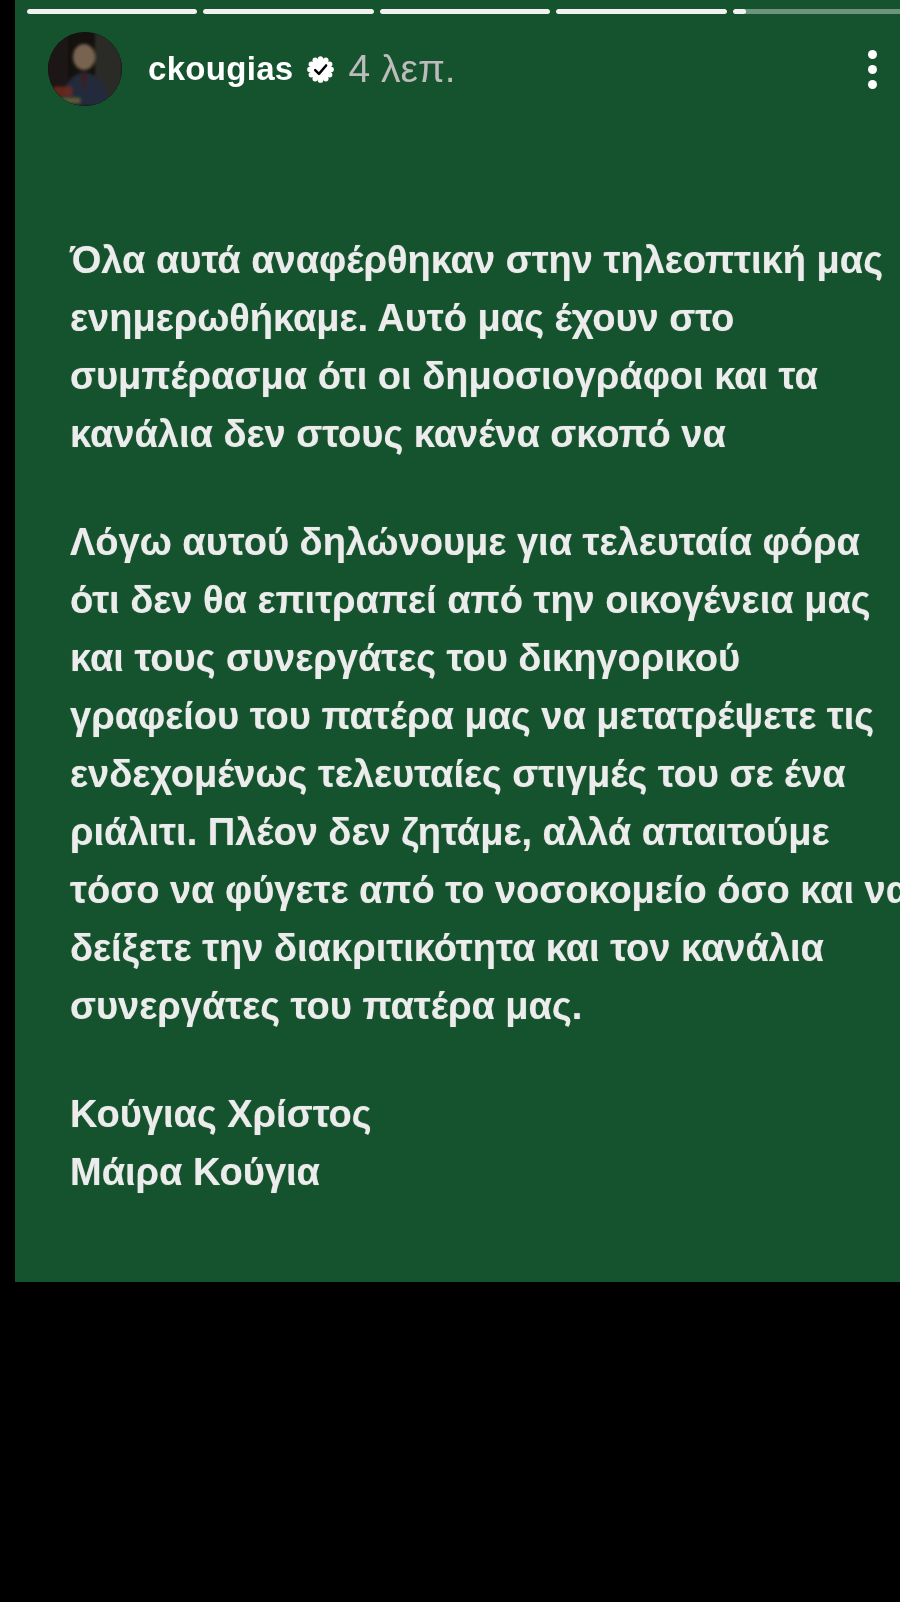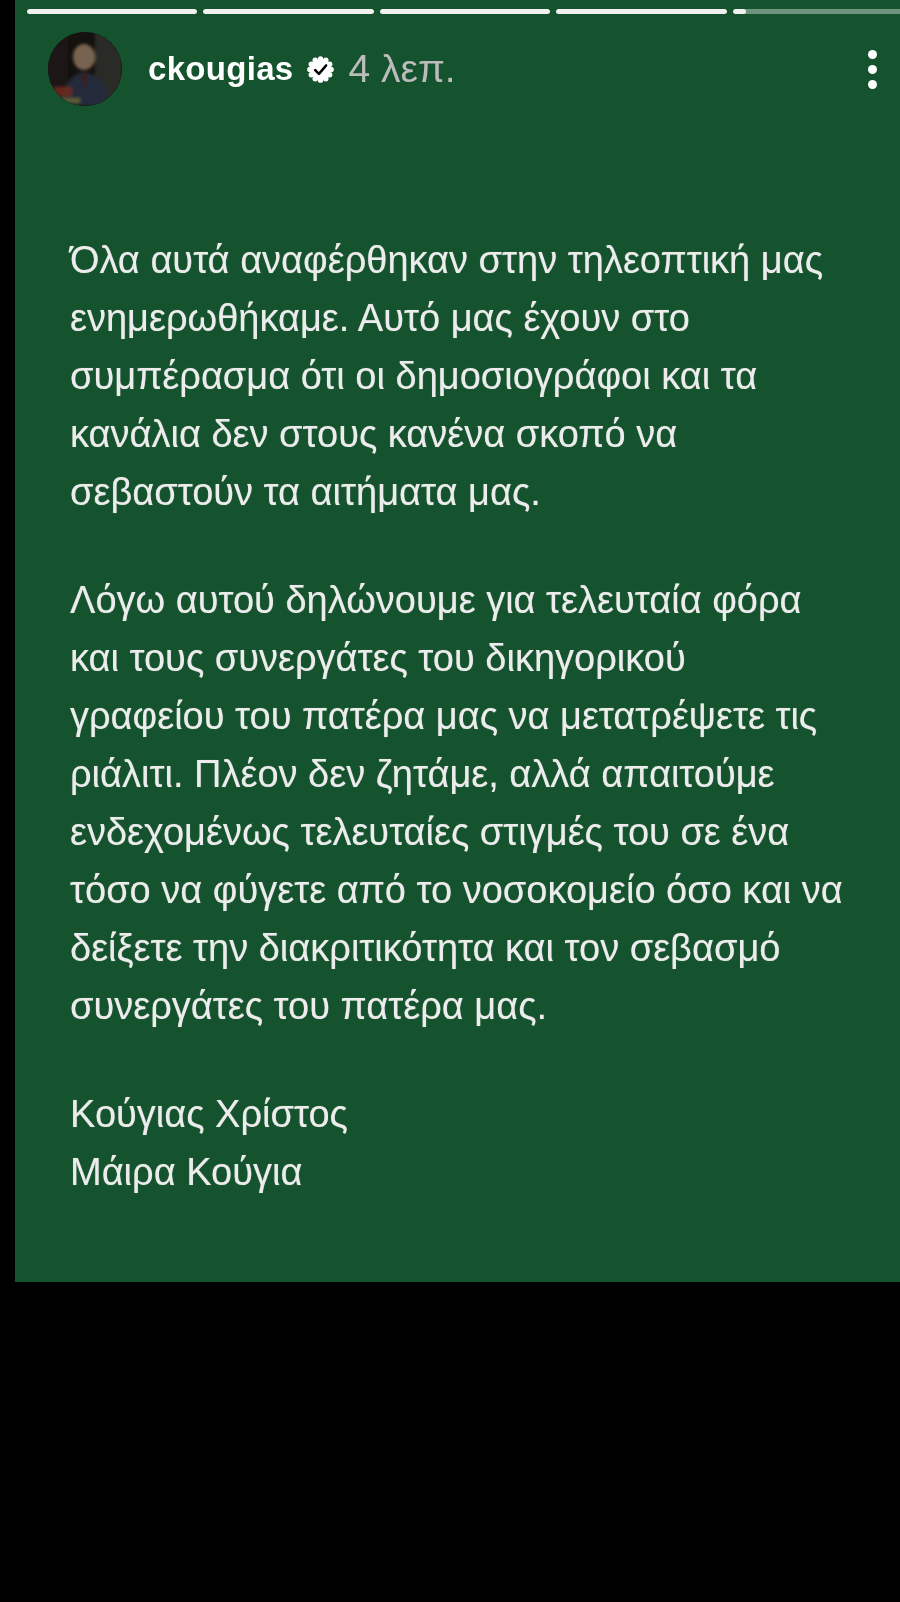--- a/index.html
+++ b/index.html
@@ -47,21 +47,21 @@
     margin-left: auto;
     background: none; border: none; cursor: pointer;
     display: flex; flex-direction: column; gap: 6px;
     padding: 8px 10px;
   }
   .menu-dot { width: 9px; height: 9px; border-radius: 50%; background: #fff; }
   
   .story-text {
     position: absolute; top: 231px; left: 55px; right: 30px;
     color: #ececec; font-size: 38px; line-height: 58px;
-    font-weight: 400;
+    font-weight: 700;
     text-shadow: 0 0 1px rgba(236,236,236,0.45);
   }
   .para { margin-bottom: 50px; }
   .para:last-child { margin-bottom: 0; }
   .line { white-space: nowrap; }
 </style>
 </head>
 <body>
 
 <div class="story">
@@ -143,31 +143,31 @@
     </button>
   </div>
 
   <div class="story-text">
 
     <div class="para">
       <div class="line">Όλα αυτά αναφέρθηκαν στην τηλεοπτική μας</div>
       <div class="line">ενημερωθήκαμε. Αυτό μας έχουν στο</div>
       <div class="line">συμπέρασμα ότι οι δημοσιογράφοι και τα</div>
       <div class="line">κανάλια δεν στους κανένα σκοπό να</div>
-      <div class="line">σεβαστούν τα αιτήματα μας.</div>
     </div>
 
     <div class="para">
       <div class="line">Λόγω αυτού δηλώνουμε για τελευταία φόρα</div>
+      <div class="line">ότι δεν θα επιτραπεί από την οικογένεια μας</div>
       <div class="line">και τους συνεργάτες του δικηγορικού</div>
       <div class="line">γραφείου του πατέρα μας να μετατρέψετε τις</div>
+      <div class="line">ενδεχομένως τελευταίες στιγμές του σε ένα</div>
       <div class="line">ριάλιτι. Πλέον δεν ζητάμε, αλλά απαιτούμε</div>
-      <div class="line">ενδεχομένως τελευταίες στιγμές του σε ένα</div>
       <div class="line">τόσο να φύγετε από το νοσοκομείο όσο και να</div>
-      <div class="line">δείξετε την διακριτικότητα και τον σεβασμό</div>
+      <div class="line">δείξετε την διακριτικότητα και τον κανάλια</div>
       <div class="line">συνεργάτες του πατέρα μας.</div>
     </div>
 
     <div class="para">
       <div class="line">Κούγιας Χρίστος</div>
       <div class="line">Μάιρα Κούγια</div>
     </div>
 
   </div>
 </div>

